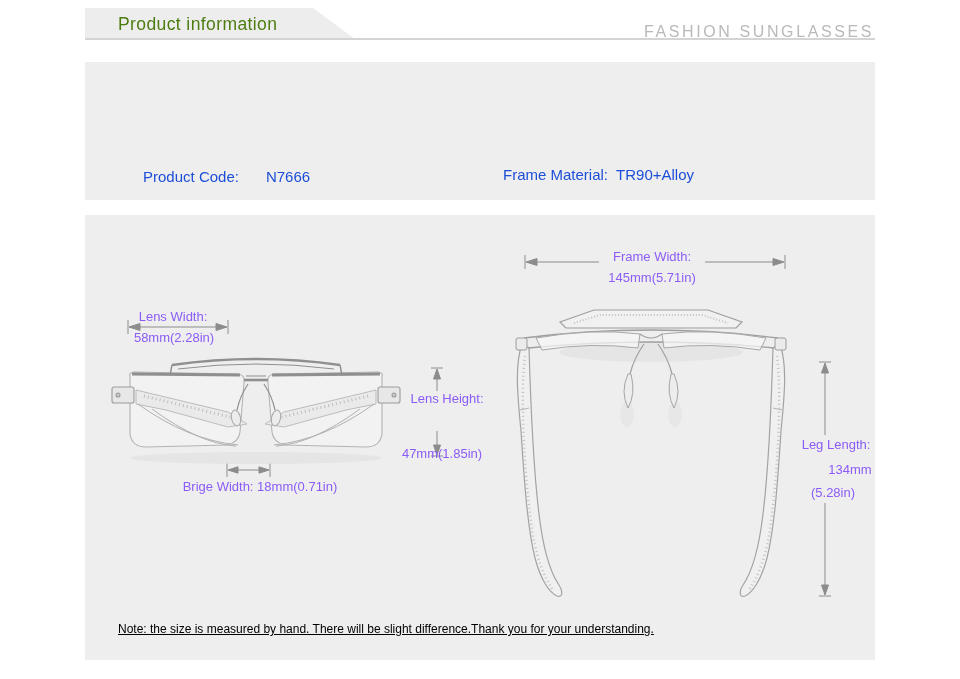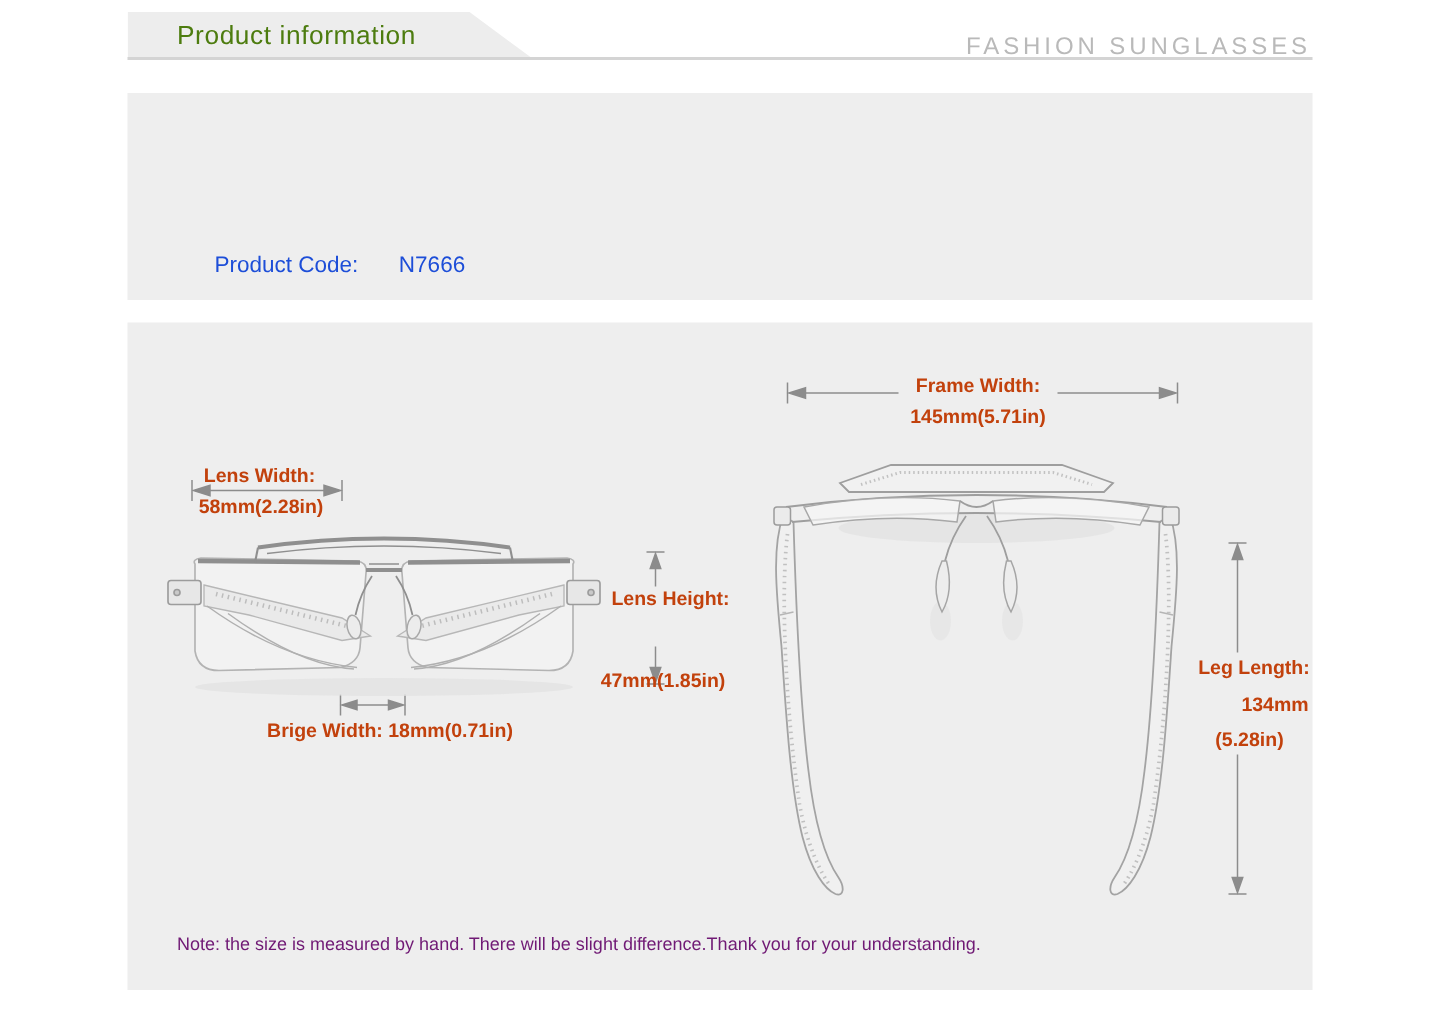--- a/index.html
+++ b/index.html
@@ -20,41 +20,44 @@
   .spec-item{position:absolute;font-size:15px;color:#1d4ed8;white-space:pre;}
   .spec-item .lbl,.spec-item .val{white-space:pre;}
   .si-pc{left:33px;top:89px;}  .si-pc .val{margin-left:27px;}
   .si-fm{left:393px;top:87px;} .si-fm .val{margin-left:8px;}
   .si-lm{left:35px;top:146px;} .si-lm .val{margin-left:21px;}
   .si-ft{left:393px;top:145px;}.si-ft .val{margin-left:10px;}
 
   
   .diagram-card{position:absolute;left:85px;top:215px;width:790px;height:445px;background:#eeeeee;}
   .dims{position:absolute;left:0;top:0;width:790px;height:445px;}
-  .dim-label{position:absolute;color:#c2410c;font-size:13px;white-space:nowrap;font-weight:bold;}
+  .dim-label{position:absolute;color:#8b5cf6;font-size:13px;white-space:nowrap;}
   .ctr{transform:translateX(-50%);}
   .illus{position:absolute;}
   .front-view{left:25px;top:117px;}
   .top-view{left:415px;top:81px;}
-  .note{position:absolute;left:33px;top:407px;font-size:12px;color:#701a75;white-space:nowrap;}
+  .note{position:absolute;left:33px;top:407px;font-size:12px;color:#000000;white-space:nowrap;text-decoration:underline;}
 </style>
 </head>
 <body>
 
 <div class="page">
 
   <div class="title-tab">
     <span class="t">Product information</span>
   </div>
   <div class="tagline">FASHION SUNGLASSES</div>
   <div class="header-rule"></div>
 
   <section class="spec-card">
     <div class="spec-item si-pc">
       <span class="lbl">Product Code:</span><span class="val">N7666</span>
+    </div>
+    <div class="spec-item si-fm">
+      <span class="lbl">Frame Material:</span><span class="val">TR90+Alloy</span>
     </div>
     <div class="spec-item si-lm">
       <span class="lbl">Lenses  Material:</span><span class="val">TAC</span>
     </div>
     <div class="spec-item si-ft">
       <span class="lbl">Features:</span><span class="val">100% Polarized &amp; UV400</span>
     </div>
   </section>
 
   <section class="diagram-card">

